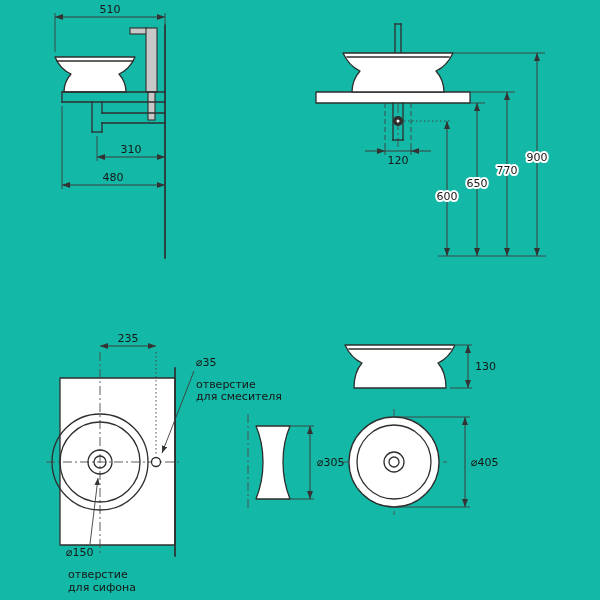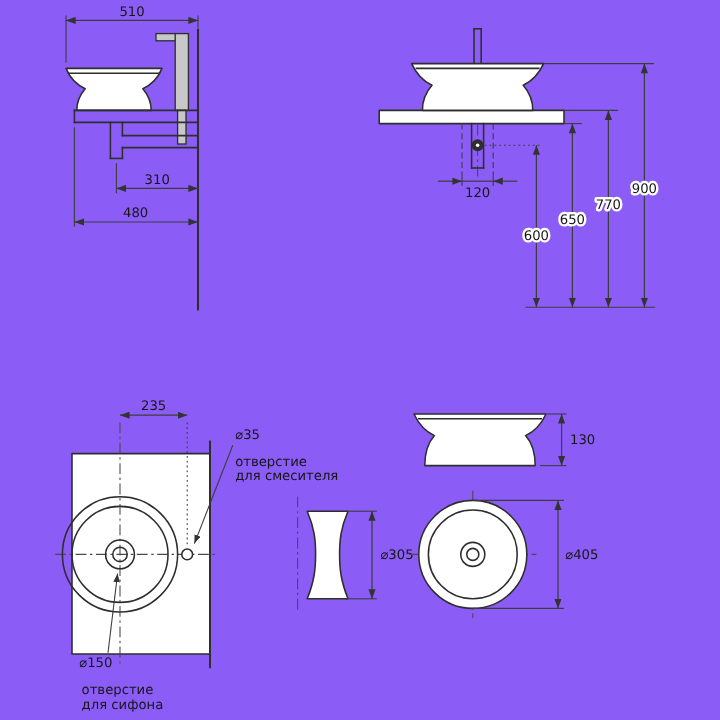--- a/index.html
+++ b/index.html
@@ -1,16 +1,16 @@
 <!DOCTYPE html>
 <html><head>
 <meta charset="utf-8">
 <style>
   html,body{margin:0;padding:0;background:#fff}
-  .stage{width:600px;height:600px;position:relative;background:#8b5cf6;overflow:hidden}
+  .stage{width:600px;height:600px;position:relative;background:#14b8a6;overflow:hidden}
   svg{display:block}
   .obj{fill:none;stroke:#2e2e2e;stroke-width:1.3;stroke-linejoin:round;stroke-linecap:square}
   .objf{fill:#ffffff;stroke:#2e2e2e;stroke-width:1.3;stroke-linejoin:round}
   .thick{stroke-width:1.7}
   .dim{fill:none;stroke:#3c3c3c;stroke-width:1}
   .ext{fill:none;stroke:#3c3c3c;stroke-width:.9}
   .dash{stroke-dasharray:5 3}
   .dot{stroke-dasharray:1.5 2.5}
   .cl{fill:none;stroke:#4a4a4a;stroke-width:.9;stroke-dasharray:9 3 2 3}
   .gray{fill:#c8c8c8;stroke:#2e2e2e;stroke-width:1.1}

